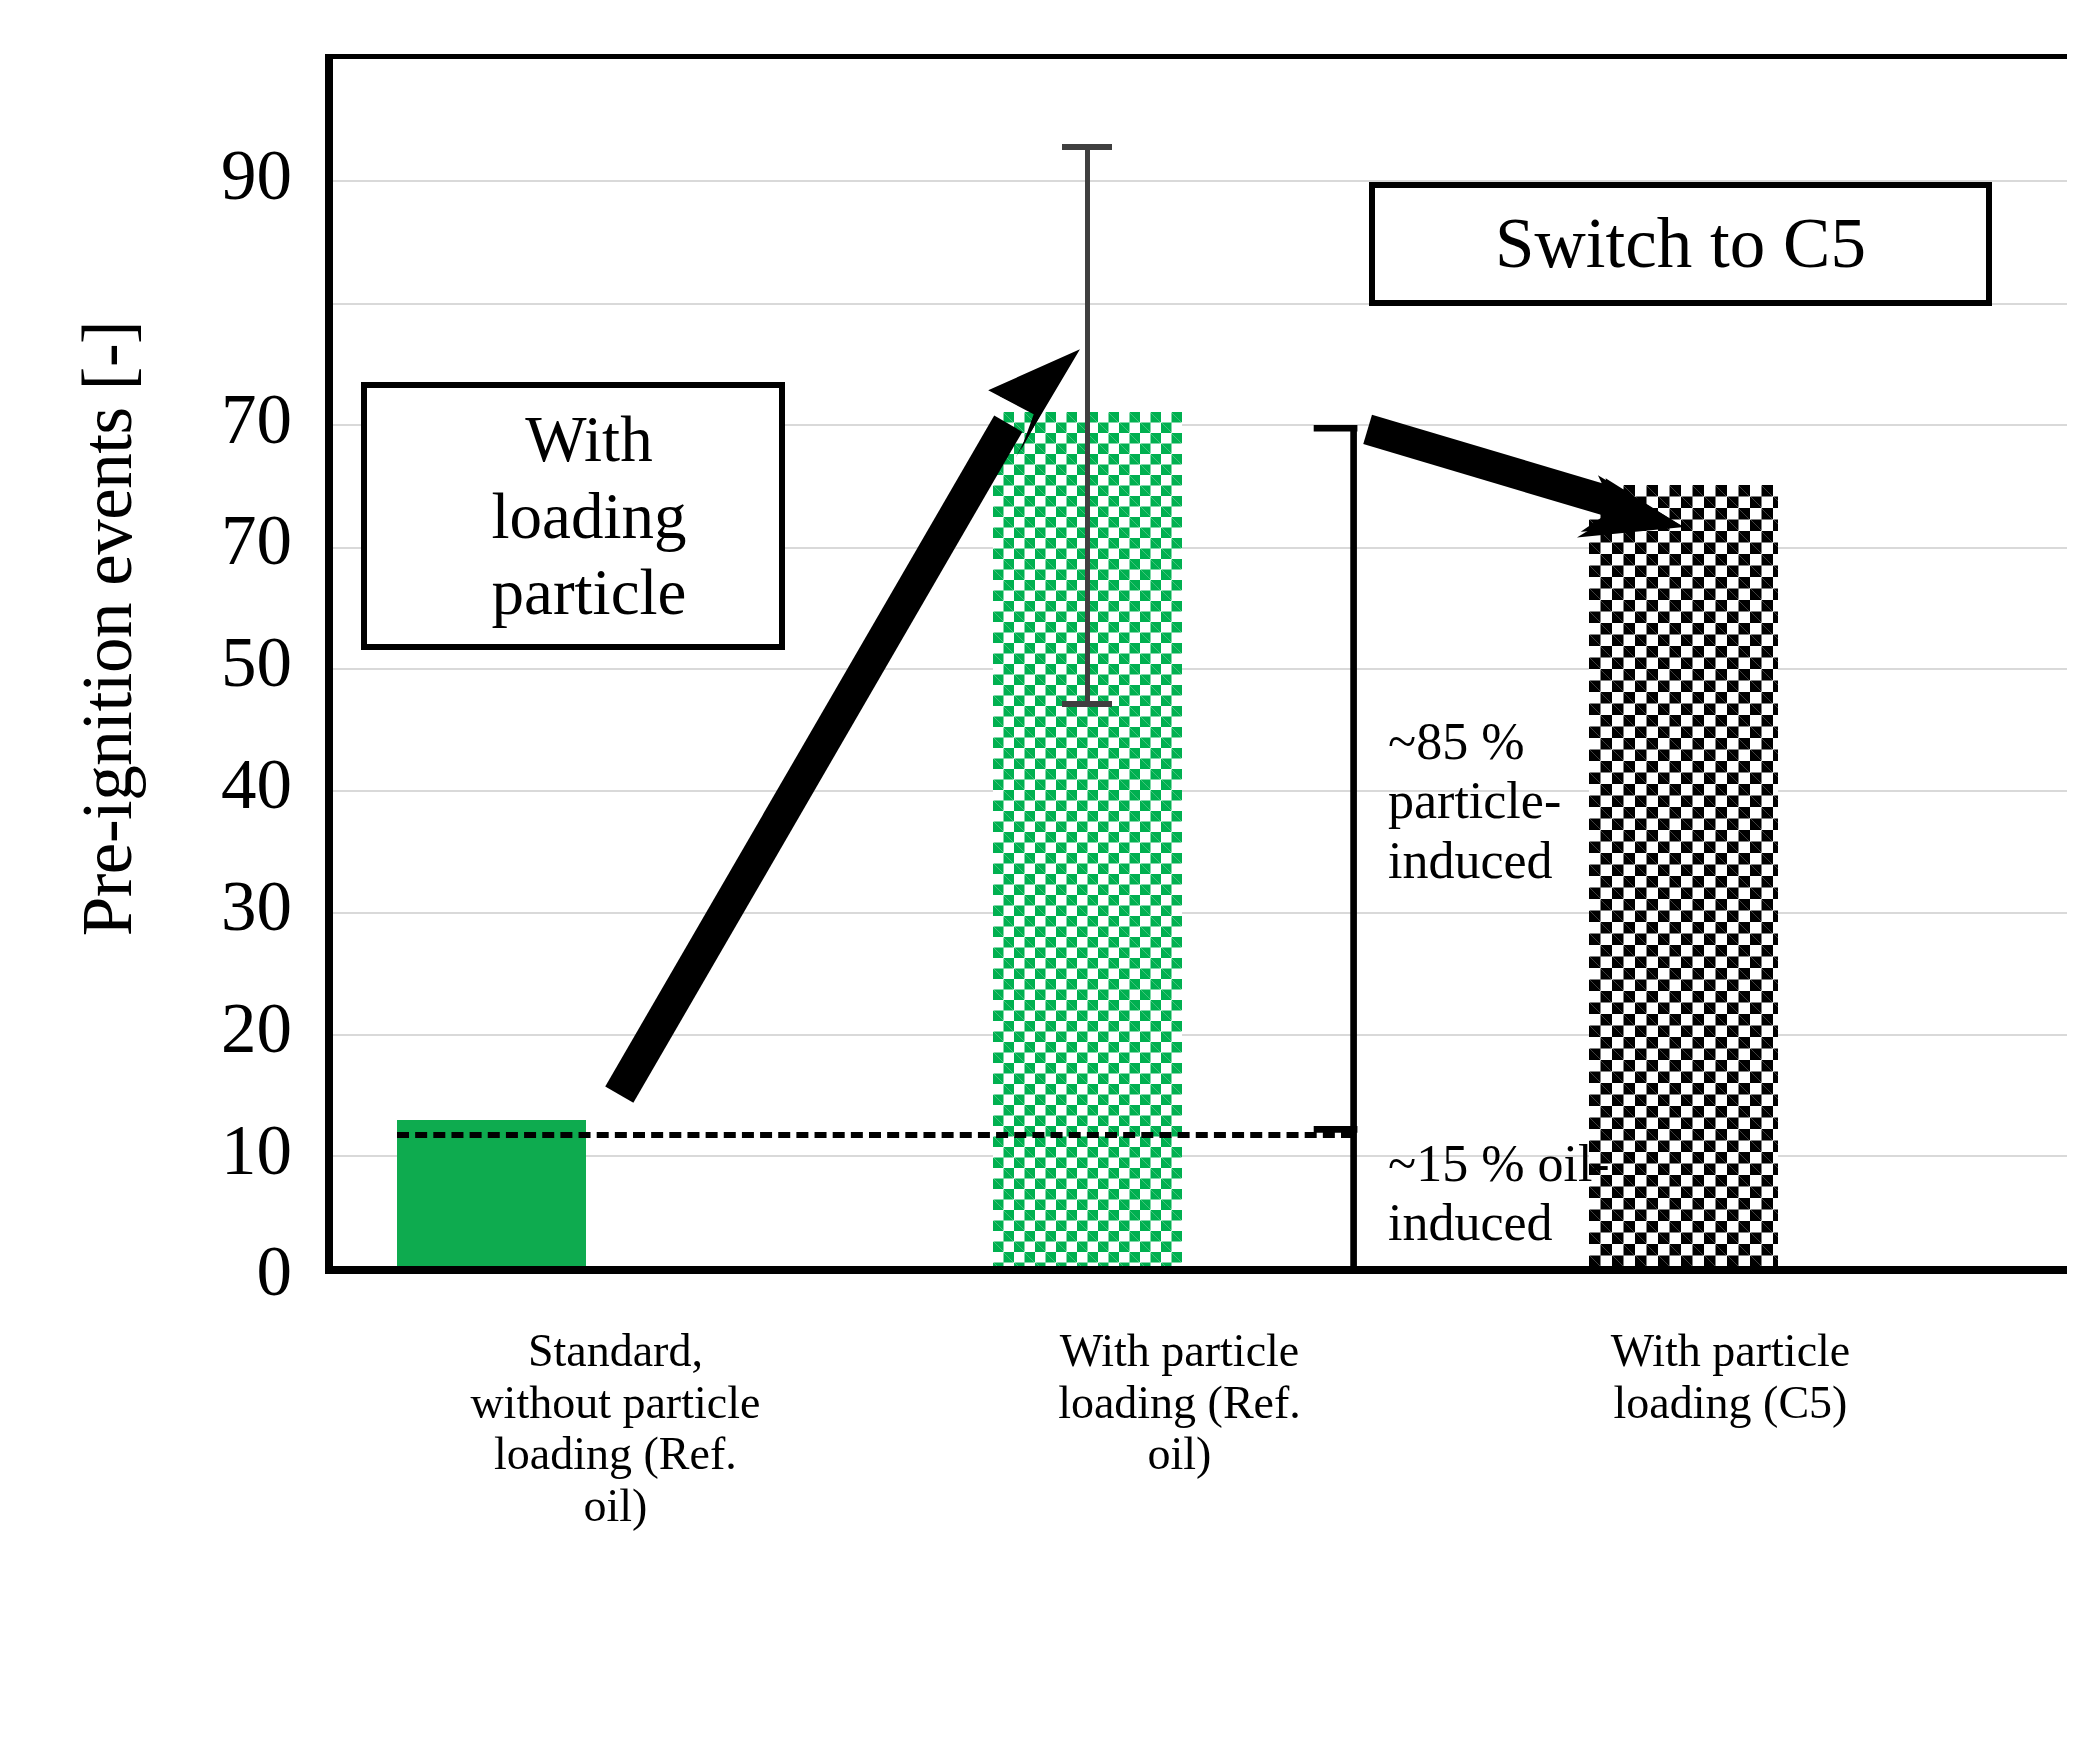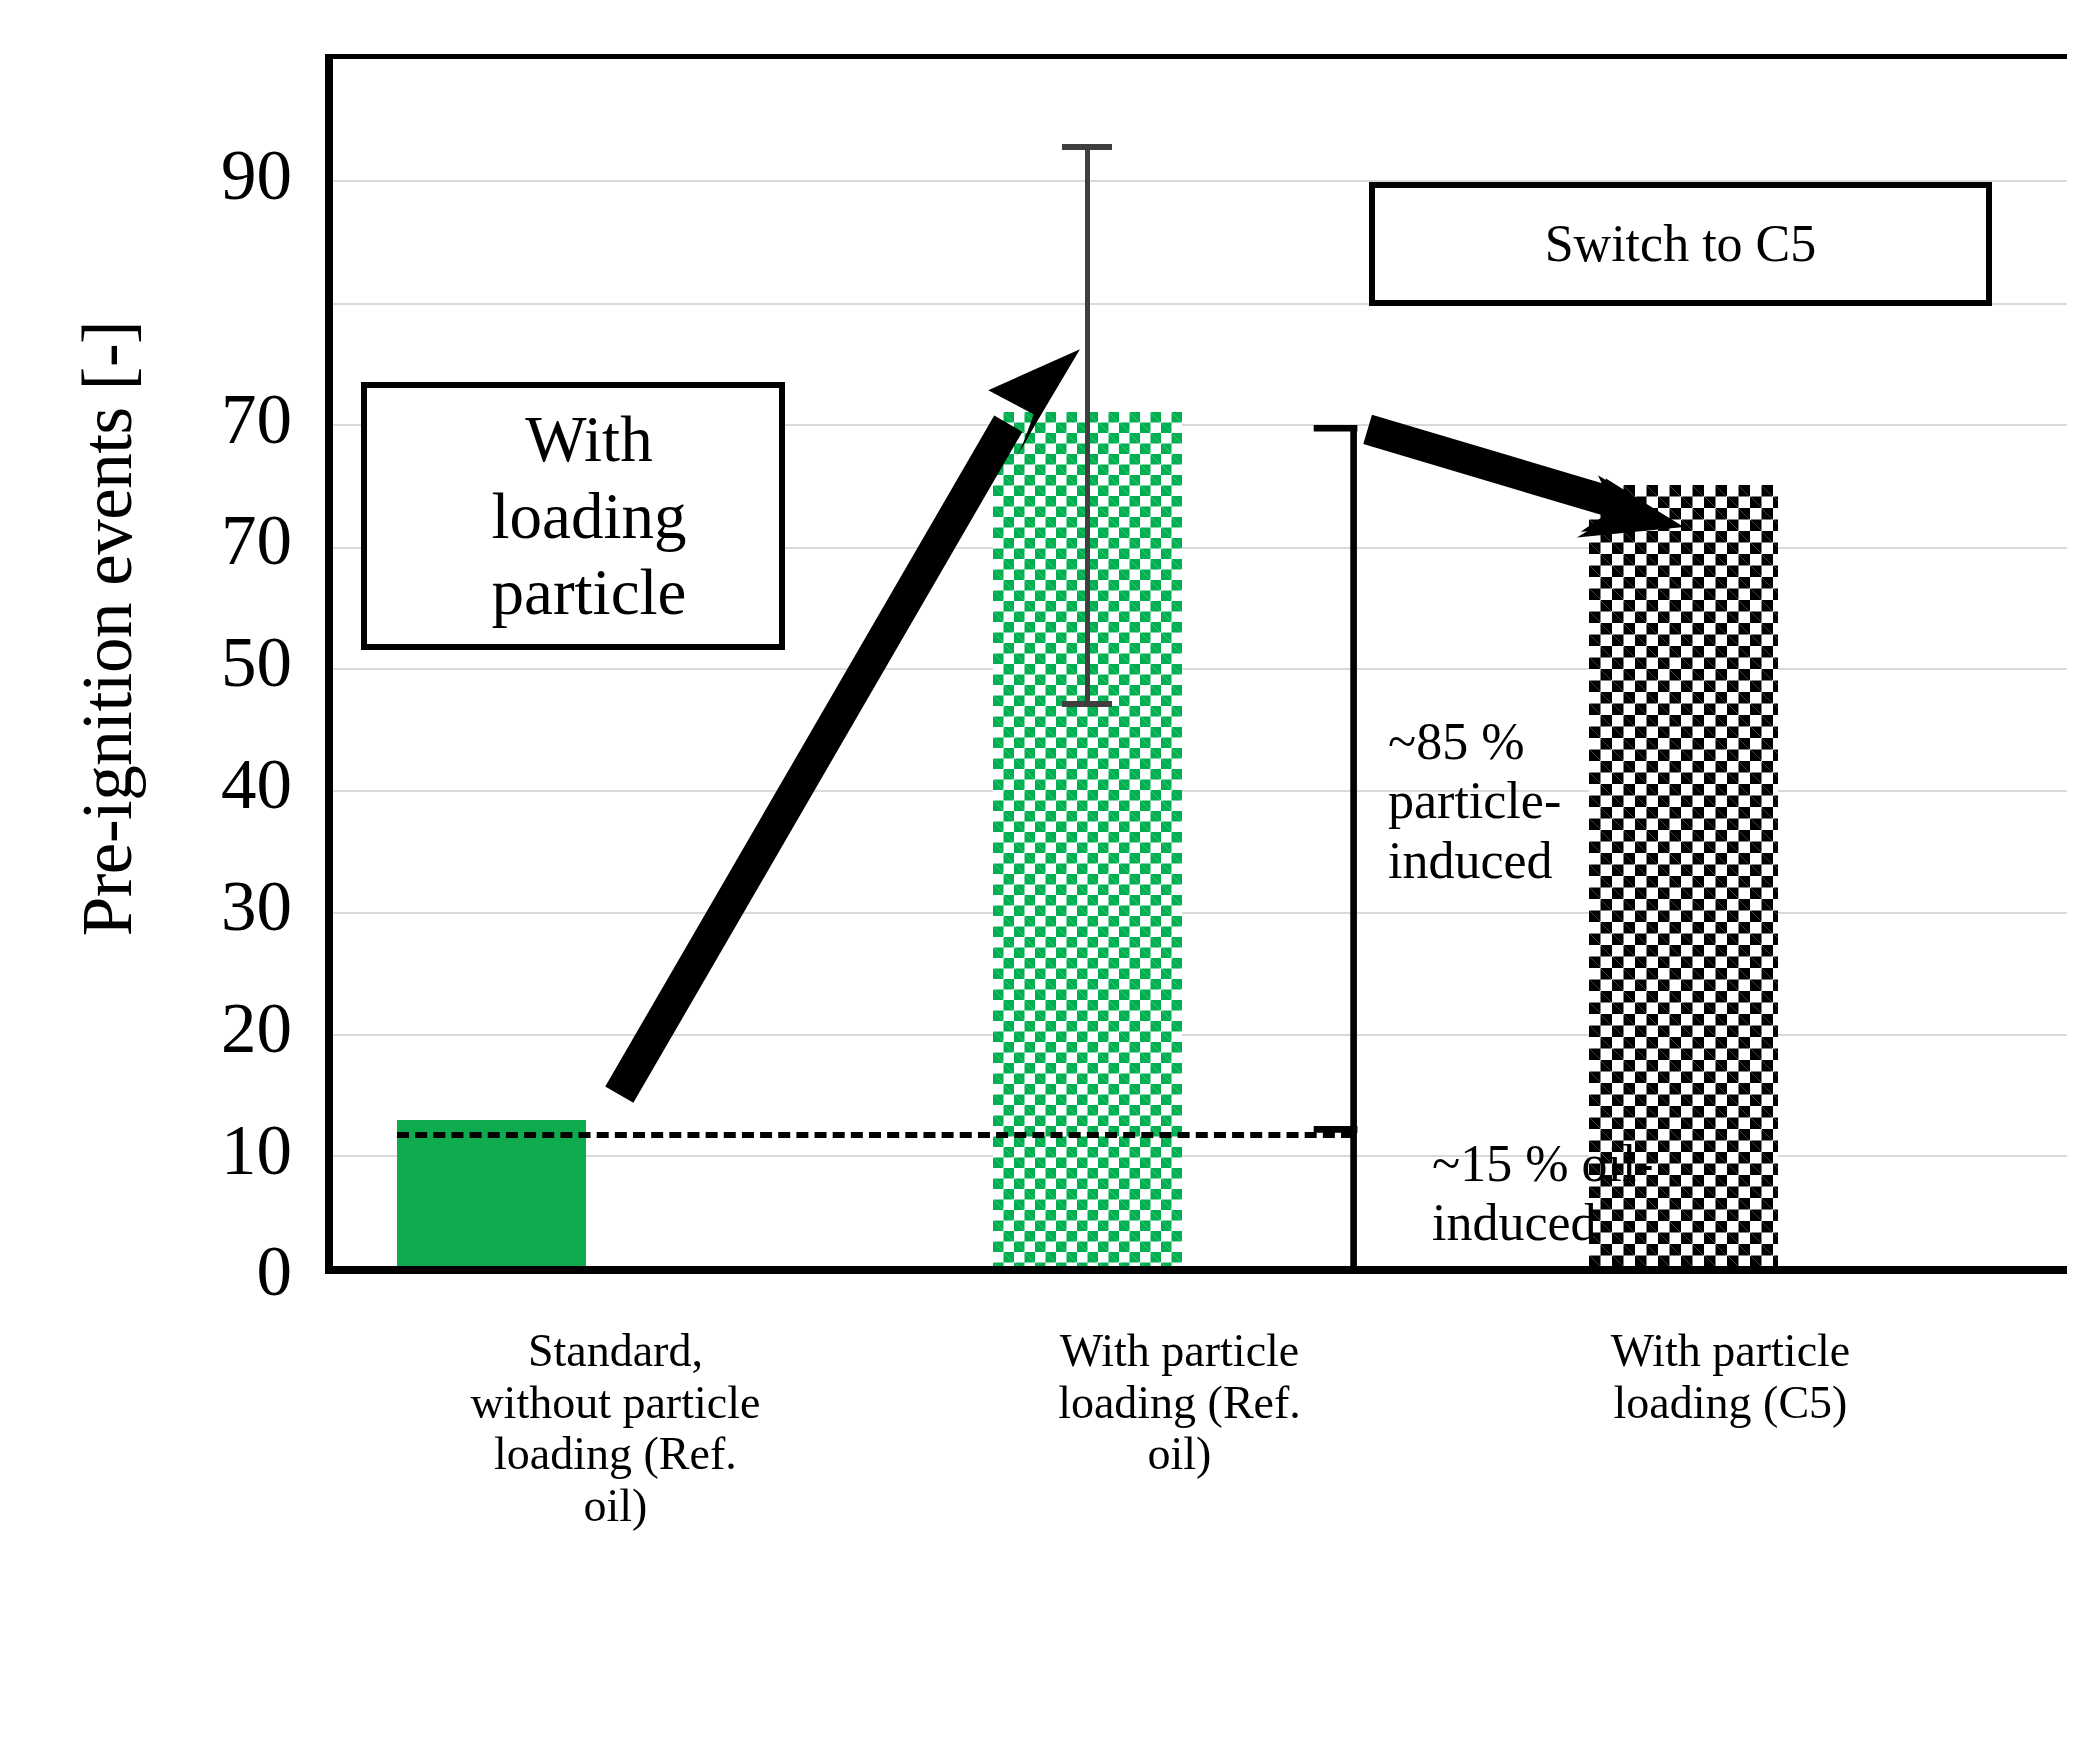--- a/index.html
+++ b/index.html
@@ -154,33 +154,33 @@
     width: 424px;
     height: 268px;
     font-size: 65px;
     padding-left: 32px;
   }
   #callout-switch-c5 {
     left: 1369px;
     top: 182px;
     width: 623px;
     height: 124px;
-    font-size: 52px;
+    font-size: 71px;
   }
 
   
   .split-label {
     position: absolute;
     font-size: 52px;
     line-height: 1.14;
     text-align: left;
     z-index: 5;
   }
   #label-85 { left: 1388px; top: 712px; width: 287px; }
-  #label-15 { left: 1388px; top: 1134px; width: 287px; margin-left: 44px; }
+  #label-15 { left: 1388px; top: 1134px; width: 287px; }
 
   
   #arrow-layer {
     position: absolute;
     left: 0; top: 0;
     width: 2093px;
     height: 1742px;
     pointer-events: none;
     z-index: 7;
   }

